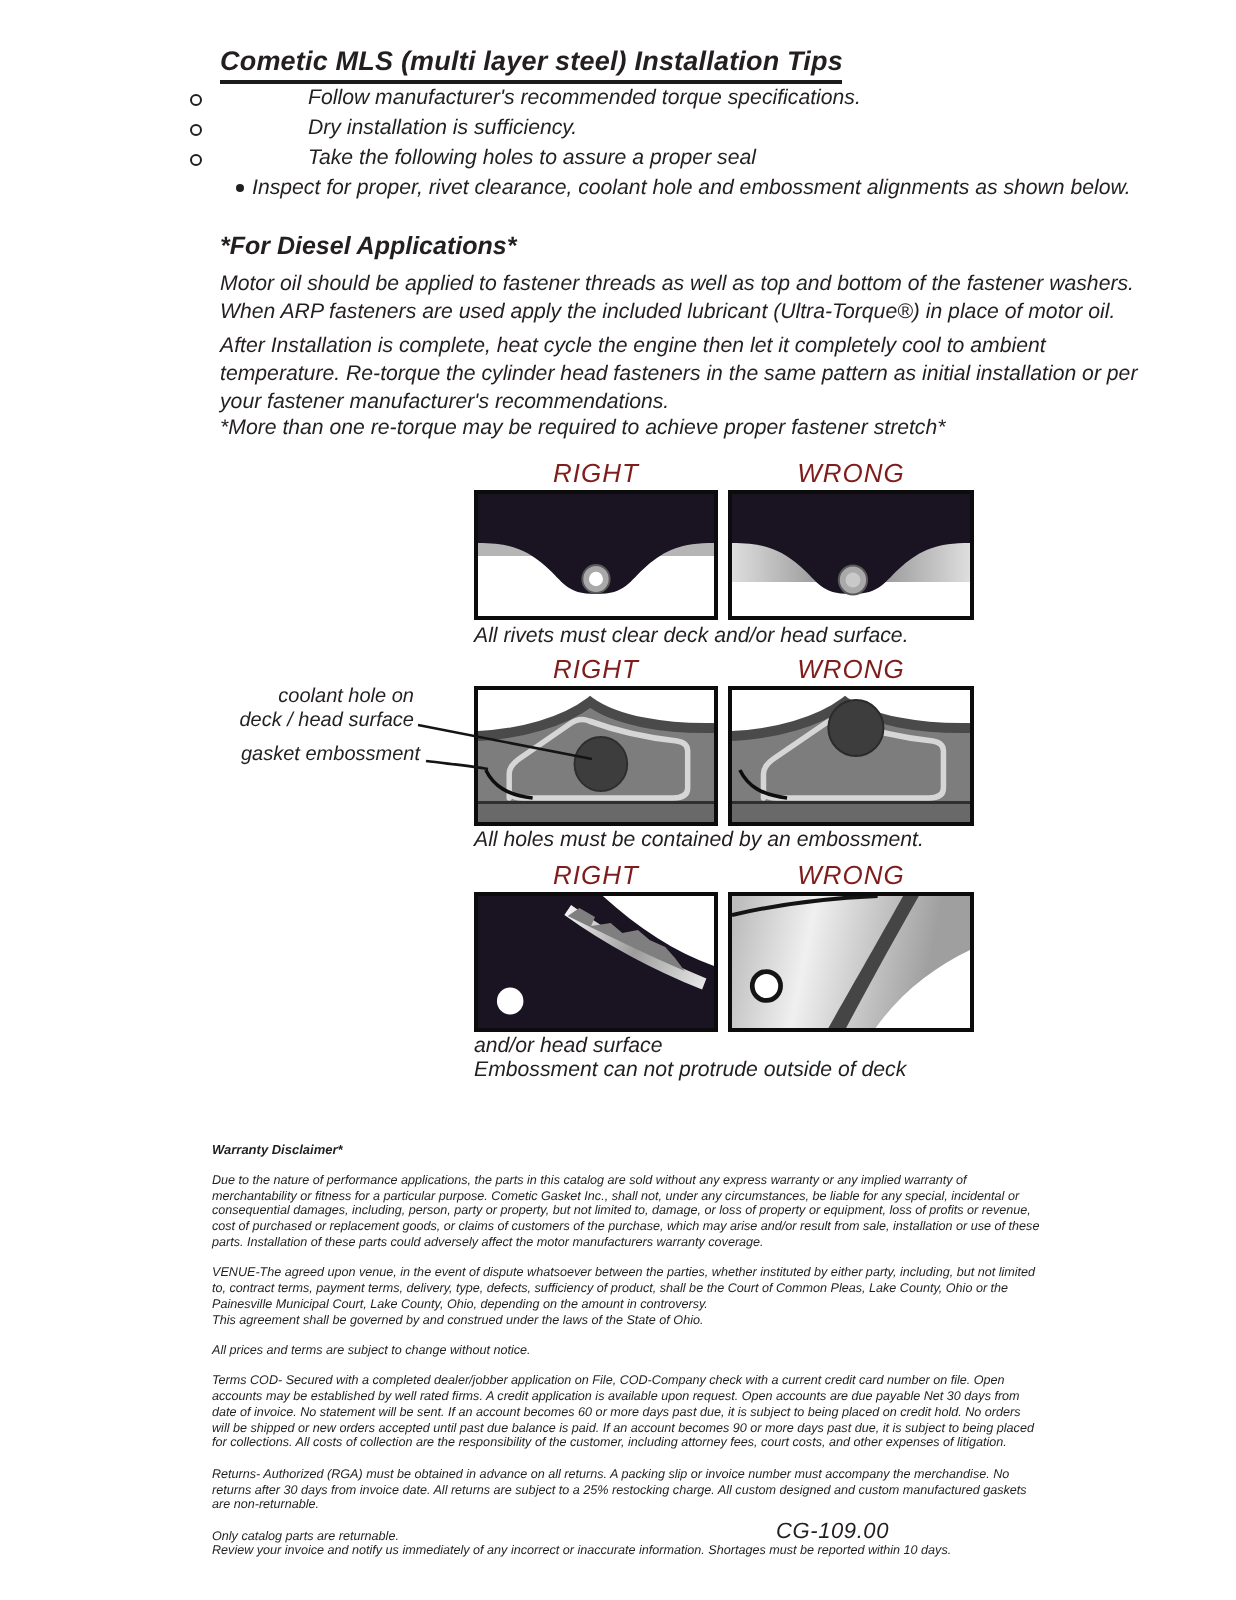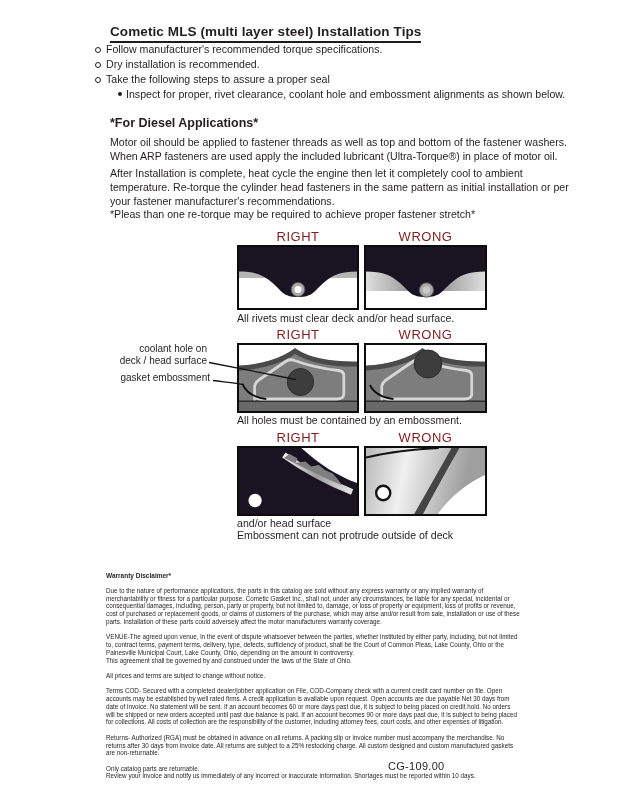--- a/index.html
+++ b/index.html
@@ -1,22 +1,22 @@
 <!DOCTYPE html>
 <html><head>
 <meta charset="utf-8">
 <style>
   html,body { margin:0; padding:0; background:#ffffff; }
   .page { position:relative; width:618px; height:800px; background:#ffffff;
-          font-family:"Liberation Sans", sans-serif; color:#231f20; overflow:hidden; }
+          font-family:"Liberation Sans", sans-serif; color:#231f20; overflow:hidden;font-style:italic; }
   .abs { position:absolute; }
   .title { display:inline-block; font-weight:bold; font-size:13.5px;
            border-bottom:2px solid #1c1c1c; padding-bottom:2px; letter-spacing:0.1px; }
   .bullets { font-size:10.6px; line-height:15px; }
-  .brow  { display:flex; align-items:flex-start; }
+  .brow  { display:flex; align-items:flex-start;gap:48px; }
   .bmark { width:4px; height:4px; border:1px solid #231f20; border-radius:50%;
            margin:5px 5px 0 0; flex:none; }
   .sbrow { margin-left:23px; display:flex; align-items:flex-start; }
   .sbmark{ width:4px; height:4px; background:#231f20; border-radius:50%;
            margin:5px 4px 0 0; flex:none; }
   .h2   { font-weight:bold; font-size:12.5px; }
   .para { font-size:10.6px; line-height:14px; width:462px; }
   .dlabel { font-size:13px; letter-spacing:0.5px; text-align:center; color:#7f1d1d; }
   .dbox { border:2px solid #0c0c0c; box-sizing:border-box; background:#fff; }
   .dbox svg { display:block; width:100%; height:100%; }
@@ -37,36 +37,36 @@
     <span class="title">Cometic MLS (multi layer steel) Installation Tips</span>
   </div>
 
   <div class="abs bullets" style="left:95px; top:42px; width:490px;">
     <div class="brow">
       <span class="bmark"></span>
       <span>Follow manufacturer's recommended torque specifications.</span>
     </div>
     <div class="brow">
       <span class="bmark"></span>
-      <span>Dry installation is recommended.</span>
+      <span>Dry installation is sufficiency.</span>
     </div>
     <div class="brow">
       <span class="bmark"></span>
-      <span>Take the following steps to assure a proper seal</span>
+      <span>Take the following holes to assure a proper seal</span>
     </div>
     <div class="sbrow">
       <span class="sbmark"></span>
       <span>Inspect for proper, rivet clearance, coolant hole and embossment alignments as shown below.</span>
     </div>
   </div>
 
   <div class="abs para" style="left:110px; top:135px;">Motor oil should be applied to fastener threads as well as top and bottom of the fastener washers. When ARP fasteners are used apply the included lubricant (Ultra-Torque®) in place of motor oil.</div>
   <div class="abs h2" style="left:110px; top:116px;">*For Diesel Applications*</div>
   <div class="abs para" style="left:110px; top:166px;">After Installation is complete, heat cycle the engine then let it completely cool to ambient temperature. Re-torque the cylinder head fasteners in the same pattern as initial installation or per your fastener manufacturer's recommendations.</div>
-  <div class="abs para" style="left:110px; top:207px;">*Pleas than one re-torque may be required to achieve proper fastener stretch*</div>
+  <div class="abs para" style="left:110px; top:207px;">*More than one re-torque may be required to achieve proper fastener stretch*</div>
 
   <div class="abs dlabel" style="left:237px; top:229px; width:122px;">RIGHT</div>
   <div class="abs dlabel" style="left:364px; top:229px; width:123px;">WRONG</div>
 
   <div class="abs dbox" style="left:237px; top:245px; width:122px; height:65px;">
     <svg viewBox="0 0 121 61" preserveAspectRatio="none">
       <rect x="0" y="0" width="121" height="61" fill="#ffffff"></rect>
       <rect x="0" y="24" width="121" height="7" fill="#b5b5b5"></rect>
       <path d="M0,0 H121 V24.5 C104,24.5 96,28 86.5,36 C77,44 76,50 60.5,50 C45,50 44,44 34.5,36 C25,28 17,24.5 0,24.5 Z" fill="#1a1322"></path>
       <circle cx="60.5" cy="42.5" r="7" fill="#a9a9a9" stroke="#595959" stroke-width="1"></circle>

